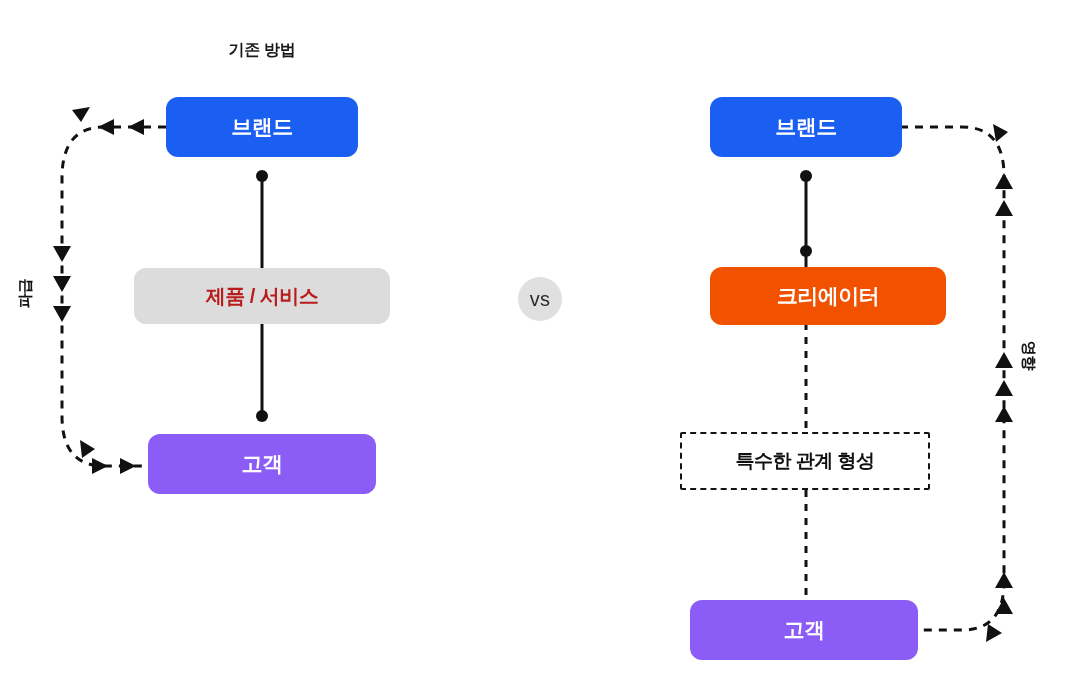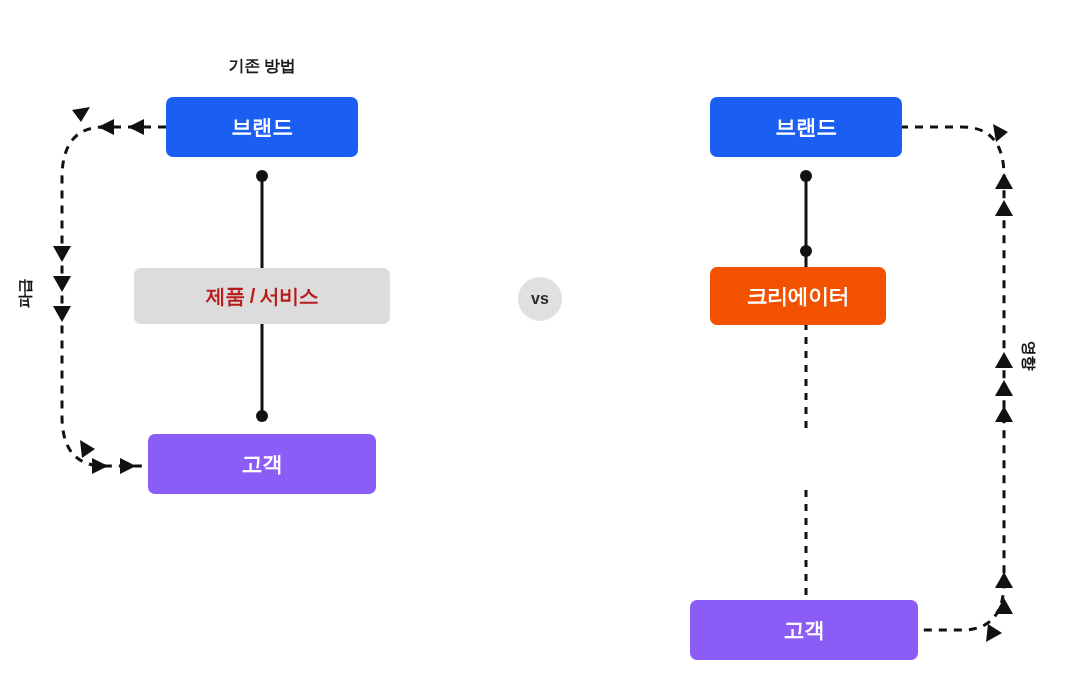--- a/index.html
+++ b/index.html
@@ -22,21 +22,21 @@
     letter-spacing:-0.3px;
     white-space:nowrap;
   }
 
   .node{
     position:absolute;
     box-sizing:border-box;
     display:flex;
     align-items:center;
     justify-content:center;
-    border-radius:7px;
+    border-radius:12px;
     font-size:21px;
     font-weight:700;
     letter-spacing:-0.5px;
     white-space:nowrap;
   }
   .node.blue{background:#1a5ef2;color:#ffffff;}
   .node.green{background:#8b5cf6;color:#ffffff;}
   .node.orange{background:#f25200;color:#ffffff;}
   .node.grey{background:#dcdcdc;color:#b91c1c;}
   .node.dashed{
@@ -45,21 +45,21 @@
     border-radius:2px;
   }
 
   .vs-badge{
     position:absolute;
     width:44px;height:44px;
     border-radius:50%;
     background:#e0e0e0;
     color:#2b2b2b;
     display:flex;align-items:center;justify-content:center;
-    font-size:16px;font-weight:700;
+    font-size:20px;font-weight:400;
     letter-spacing:0.2px;
   }
 
   .edge-label{
     position:absolute;
     font-size:15px;
     font-weight:700;
     color:#111111;
     white-space:nowrap;
     letter-spacing:-0.3px;
@@ -130,35 +130,36 @@
       <path d="M1004,352 l-9,16 h18 z"></path>
       <path d="M1004,380 l-9,16 h18 z"></path>
       <path d="M1004,406 l-9,16 h18 z"></path>
 
       <path d="M1004,572 l-9,16 h18 z"></path>
       <path d="M1004,598 l-9,16 h18 z"></path>
       <path d="M988,624 l-2,18 16,-9 z"></path>
     </g>
   </svg>
 
-  <div class="panel-title" style="left:162px;top:56px;width:200px;">기존 방법</div>
+  <div class="panel-title" style="left:162px;top:40px;width:200px;">기존 방법</div>
 
   <div class="node blue" style="left:166px;top:97px;width:192px;height:60px;">브랜드</div>
 
   <div class="node grey" style="left:134px;top:268px;width:256px;height:56px;font-size:20px;">제품 / 서비스</div>
 
   <div class="node green" style="left:148px;top:434px;width:228px;height:60px;">고객</div>
 
   <div class="edge-label rot-left" style="left:-3px;top:284px;width:56px;text-align:center;">파급</div>
 
   <div class="vs-badge" style="left:518px;top:277px;">vs</div>
 
 
   <div class="node blue" style="left:710px;top:97px;width:192px;height:60px;">브랜드</div>
 
-  <div class="node orange" style="left:710px;top:267px;width:176px;height:58px;">크리에이터</div>
+  <div class="node orange" style="left:710px;top:267px;width:236px;height:58px;">크리에이터</div>
 
+  <div class="node dashed" style="left:680px;top:432px;width:250px;height:58px;font-size:19px;">특수한 관계 형성</div>
 
   <div class="node green" style="left:690px;top:600px;width:228px;height:60px;">고객</div>
 
   <div class="edge-label rot-right" style="left:1000px;top:346px;width:56px;text-align:center;">영향</div>
 
 </div>
 
 </body></html>

